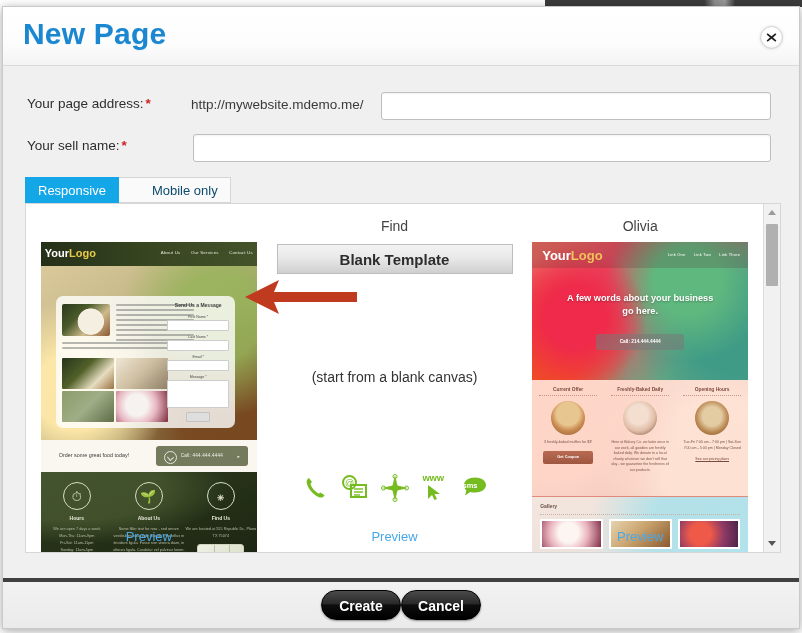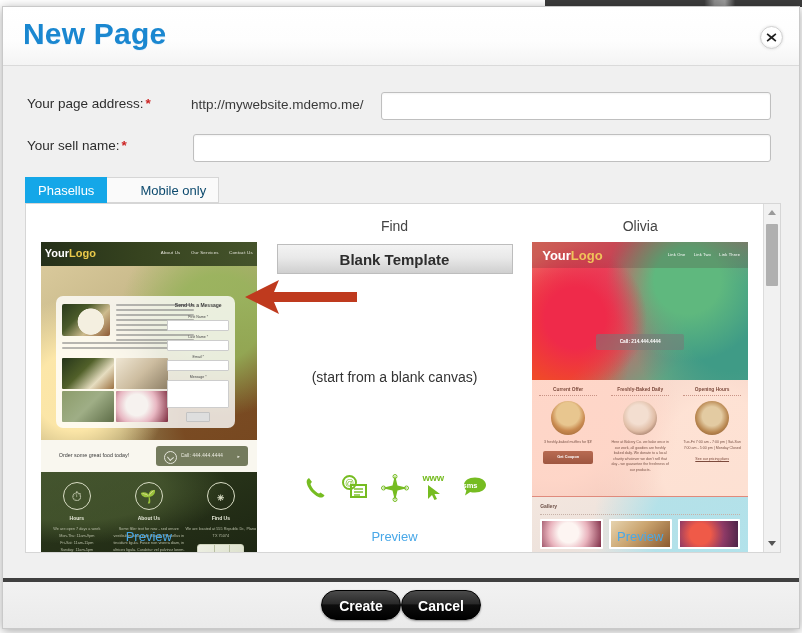--- a/index.html
+++ b/index.html
@@ -455,21 +455,21 @@
       </div>
 
       <div class="form-row r2">
         <div class="field-label">
           <span>Your sell name:</span><span class="req">*</span>
         </div>
         <input id="name-input" class="txt-input" type="text" placeholder="" style="">
       </div>
 
       <div class="tabs">
-        <div class="tab active">Phasellus</div><div class="tab inactive">Mobile only</div>
+        <div class="tab active">Responsive</div><div class="tab inactive">Mobile only</div>
       </div>
 
       <div class="tpl-panel">
         <div class="tpl-cols">
 
           <div class="tpl-col">
             <div class="thumb">
               <div class="bo-nav">
                 <div class="bo-logo"><span>Your</span><em>Logo</em></div>
                 <div class="bo-nav-links">
@@ -608,20 +608,21 @@
             <div class="tpl-name">Olivia</div>
             <div class="thumb">
               <div class="ol-hero">
                 <div class="ol-nav"></div>
                 <div class="ol-logo"><span>Your</span><em>Logo</em></div>
                 <div class="ol-links">
                   <span>Link One</span>
                   <span>Link Two</span>
                   <span>Link Three</span>
                 </div>
+                <div class="ol-head">A few words about your business go here.</div>
                 <div class="ol-cta">
                   <span>Call: 214.444.4444</span>
                 </div>
               </div>
               <div class="ol-mid">
                 <div class="ol-mcols">
                   <div class="ol-mcol">
                     <div class="ol-mtitle">Current Offer</div>
                     <div class="ol-dash"></div>
                     <div class="ol-round ol-r1"></div>

